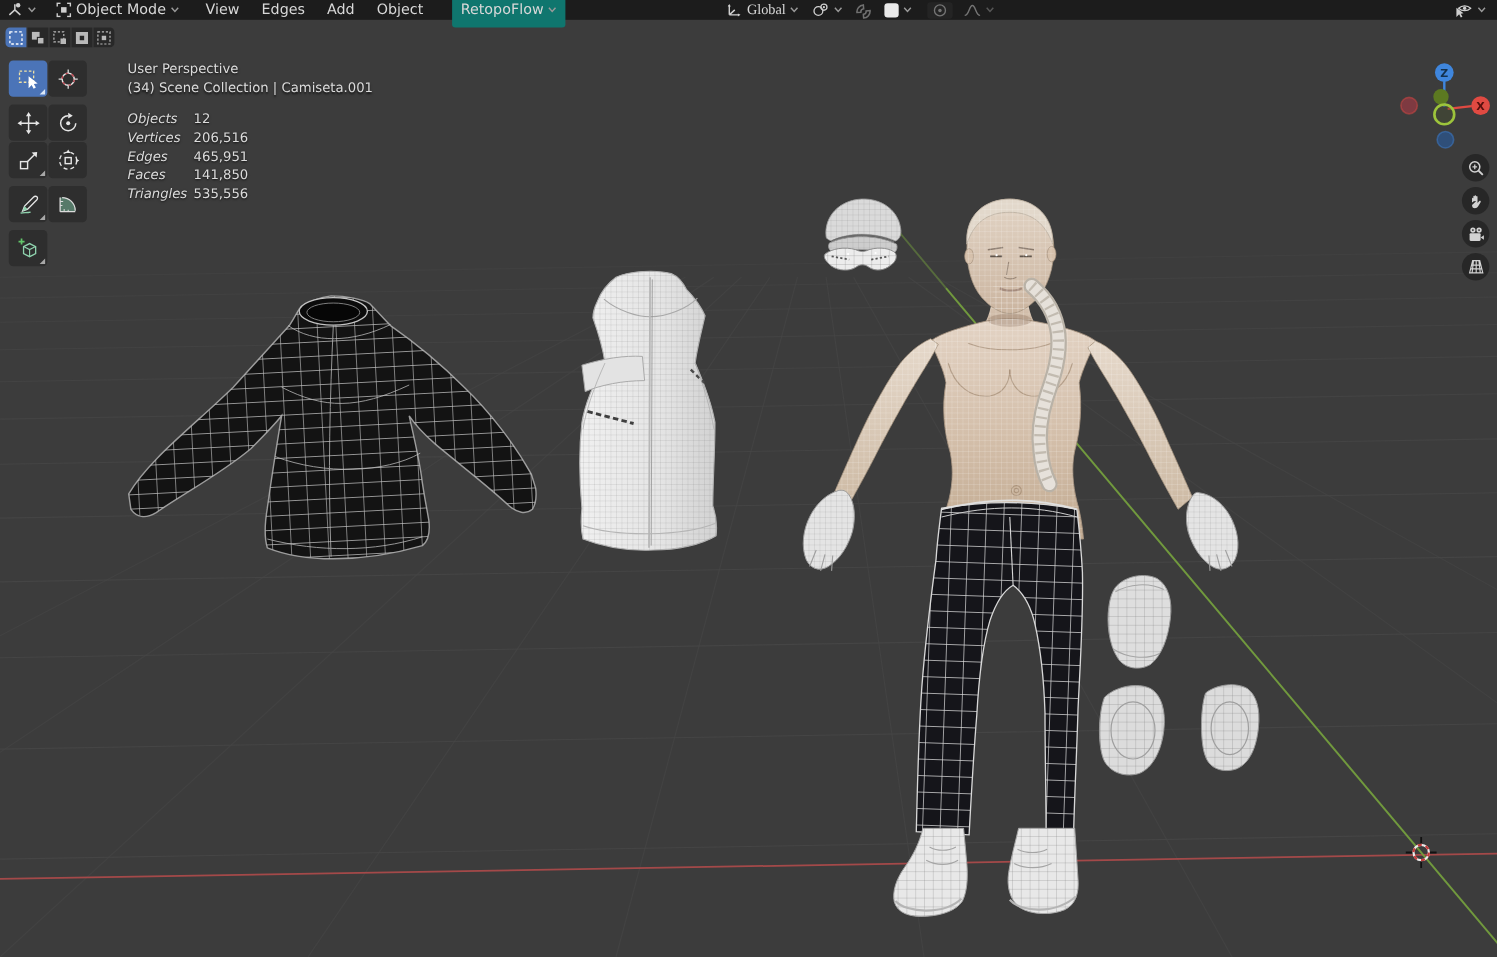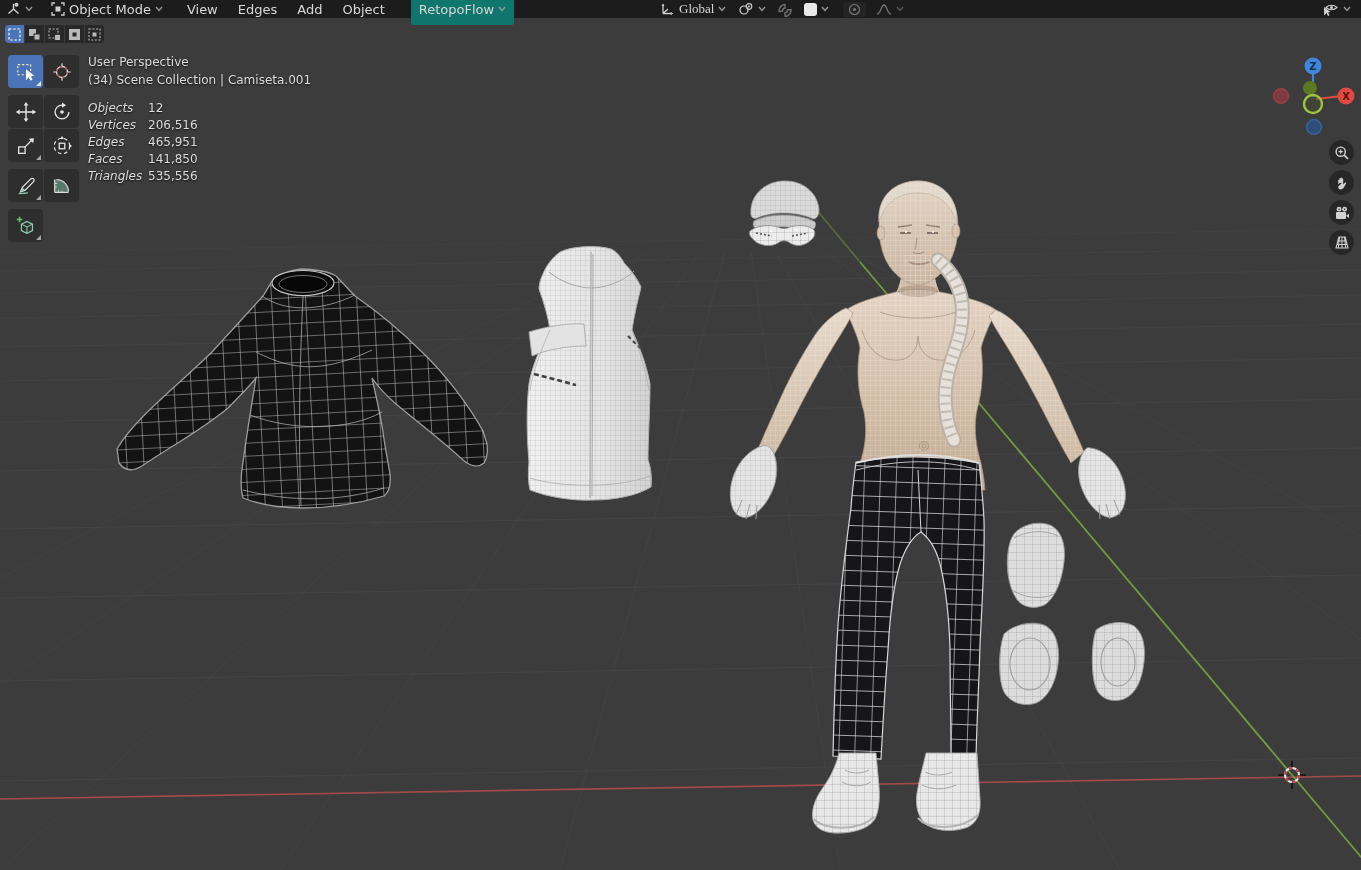--- a/index.html
+++ b/index.html
@@ -27,21 +27,21 @@
   .tool-row{display:flex;gap:1px;margin-bottom:0;}
   .r1{margin-bottom:7px;} .r2{margin-bottom:1px;} .r3{margin-bottom:7px;} .r4{margin-bottom:7px;}
   .toolbtn{position:relative;width:35px;height:33px;background:#2e2e2e;border-radius:4px;
            display:flex;align-items:center;justify-content:center;cursor:default;}
   .toolbtn.active{background:#4b74b8;}
   .toolbtn.has-sub::after{content:"";position:absolute;right:2px;bottom:2px;
            border-style:solid;border-width:0 0 5px 5px;
            border-color:transparent transparent #a8a8a8 transparent;}
   .toolbtn.active.has-sub::after{border-color:transparent transparent #dce7f5 transparent;}
   
-  .overlay-text{position:absolute;left:88px;top:55px;z-index:15;color:#dcdcdc;font-size:12px;
+  .overlay-text{position:absolute;left:116px;top:55px;z-index:15;color:#dcdcdc;font-size:12px;
                 text-shadow:0 1px 2px rgba(0,0,0,.75);}
   .ov-line{height:18px;line-height:14px;}
   .stats{margin-top:11px;}
   .stat-row{display:flex;height:17px;line-height:13px;}
   .stat-label{width:60px;font-style:italic;}
   
   .navbtn{position:absolute;width:25px;height:25px;border-radius:50%;background:rgba(35,35,35,.85);
           display:flex;align-items:center;justify-content:center;z-index:20;}
   
   .scene{position:absolute;left:0;top:0;z-index:1;}

